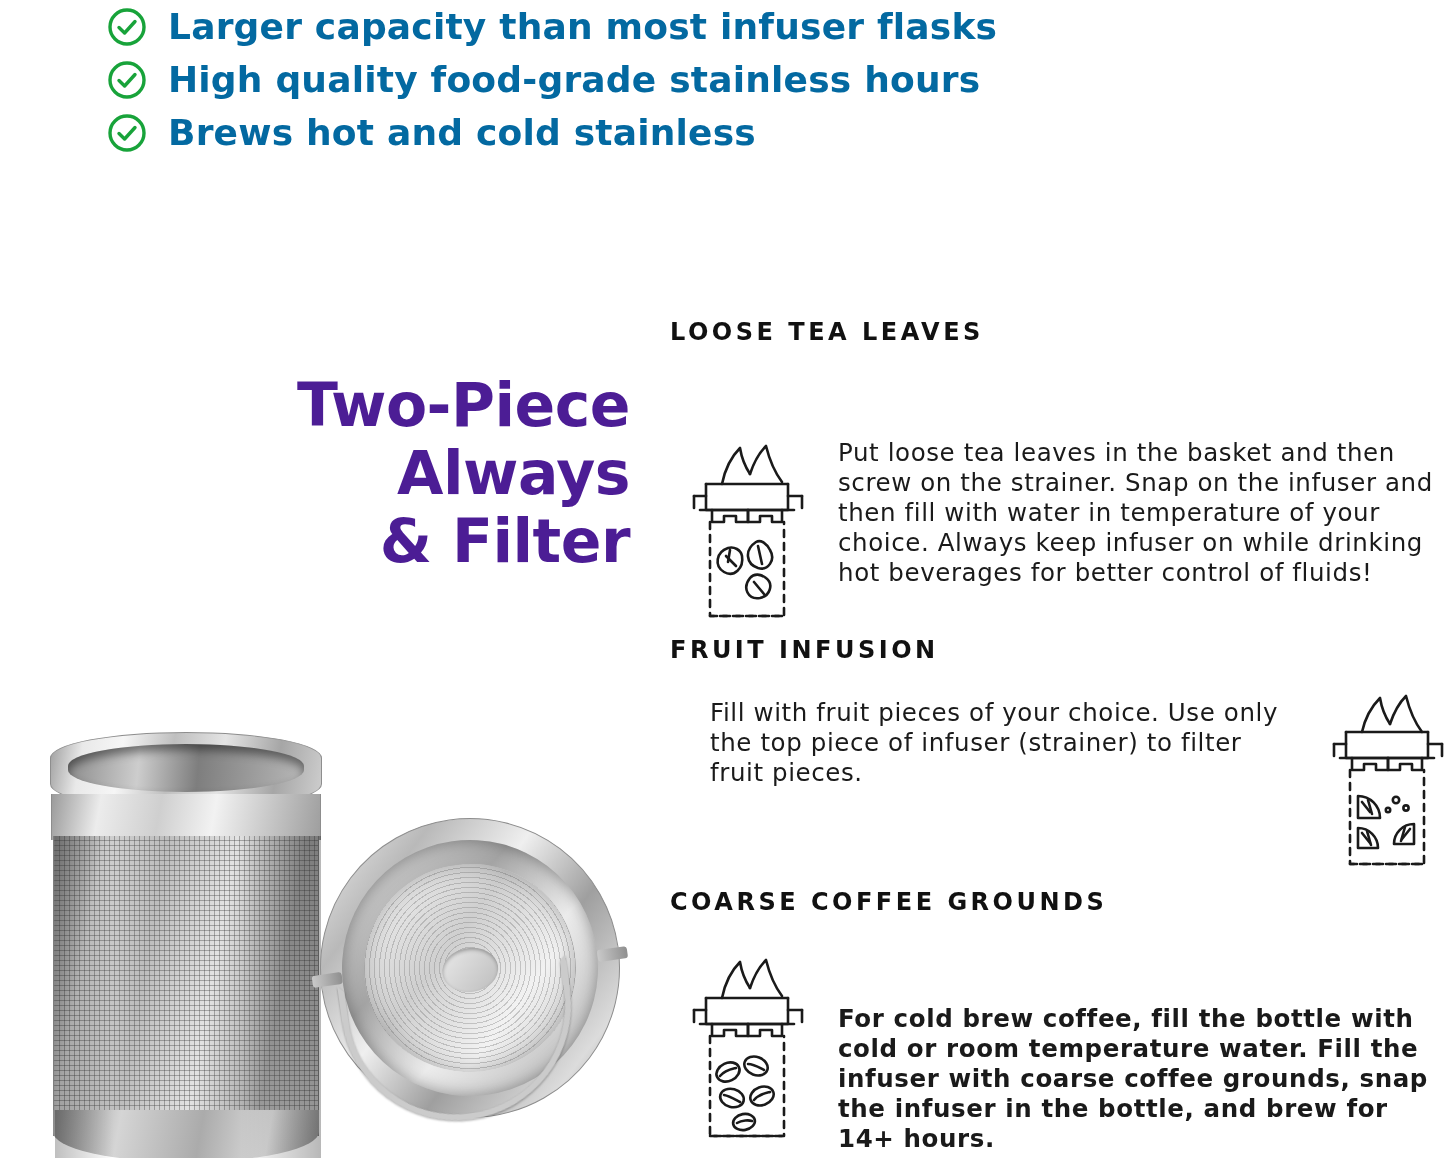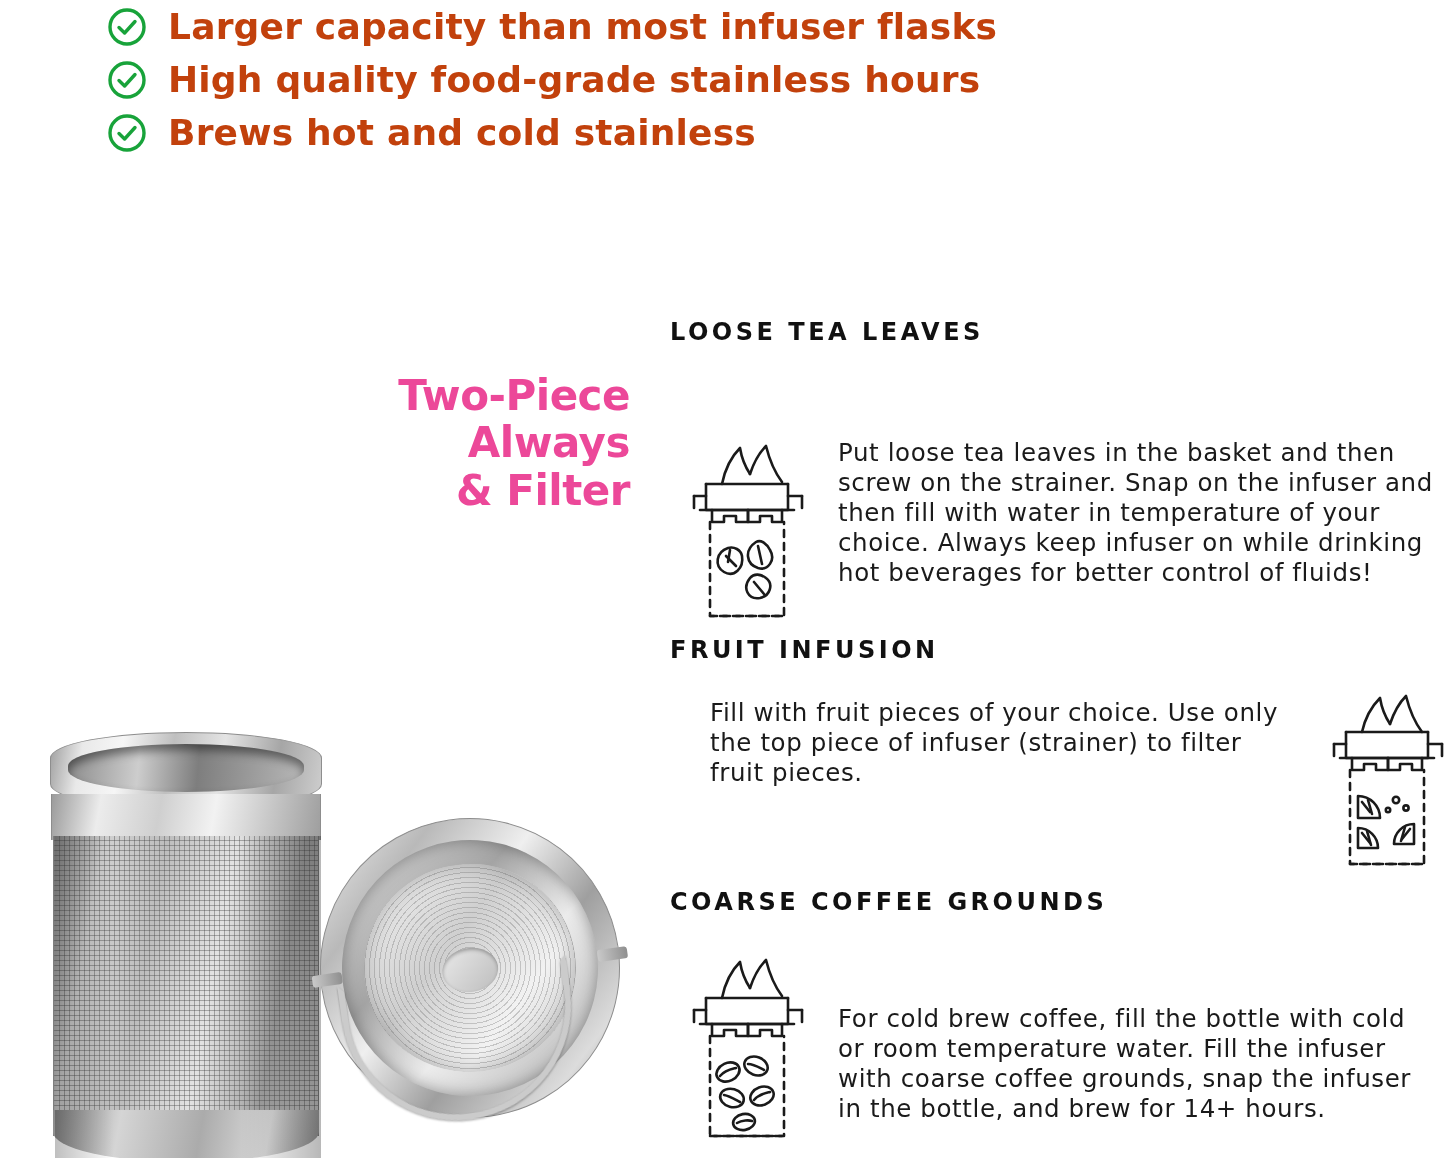--- a/index.html
+++ b/index.html
@@ -31,35 +31,35 @@
   .check-icon {
     width: 38px;
     height: 38px;
     flex: 0 0 38px;
     margin-right: 22px;
   }
   .bullet-text {
     font-size: 36px;
     font-weight: 600;
     letter-spacing: 0.2px;
-    color: #c2410c;
+    color: #0369a1;
     white-space: nowrap;
     font-family: "DejaVu Sans", sans-serif;
   }
 
   
   #headline {
     position: absolute;
     left: 30px;
     top: 372px;
     width: 600px;
     text-align: right;
     padding-right: 10px;
-    color: #ec4899;
-    font-size: 42px;
+    color: #4c1d95;
+    font-size: 60px;
     font-weight: 700;
     line-height: 1.13;
     letter-spacing: -0.5px;
     font-family: "DejaVu Sans", sans-serif;
   }
   #headline div { white-space: nowrap; }
 
   
   #product-photo {
     position: absolute;
@@ -232,21 +232,21 @@
   #sec-tea .section-text { width: 630px; margin-top: 62px; }
 
   #sec-fruit { position: absolute; left: 10px; top: 318px; width: 790px; }
   #sec-fruit .section-body { margin-top: 24px; }
   #sec-fruit .line-icon { margin-left: 30px; margin-top: 4px; }
   #sec-fruit .section-text { width: 570px; margin-top: 10px; }
 
   #sec-coffee { position: absolute; left: 10px; top: 570px; width: 790px; }
   #sec-coffee .section-body { margin-top: 26px; }
   #sec-coffee .line-icon { margin-right: 18px; margin-top: 10px; }
-  #sec-coffee .section-text { width: 600px; margin-top: 62px; }
+  #sec-coffee .section-text { width: 600px; margin-top: 62px; font-weight: bold; }
 </style>
 </head>
 <body>
 
 <div id="bullets">
 
   <div class="bullet-row">
     <span class="check-icon">
       <svg width="38" height="38" viewBox="0 0 38 38">
         <circle cx="19" cy="19" r="17" fill="none" stroke="#18a33a" stroke-width="3.4"></circle>

